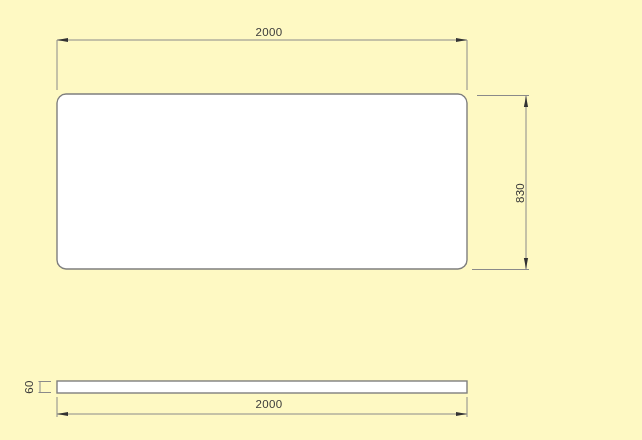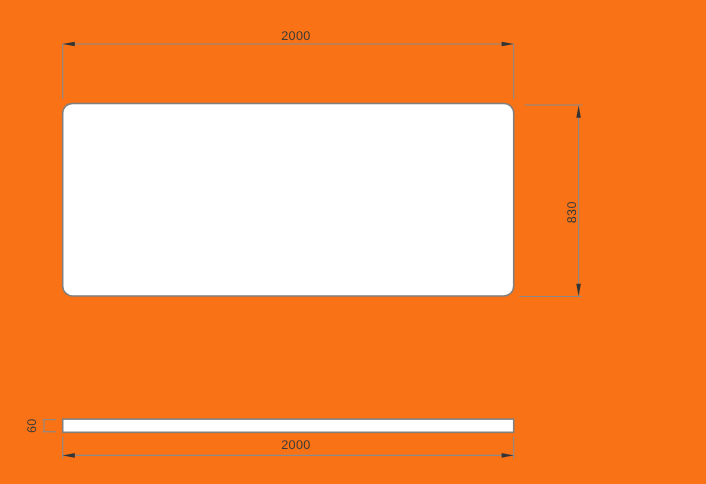--- a/index.html
+++ b/index.html
@@ -4,21 +4,21 @@
 <style>
   html, body {
     margin: 0;
     padding: 0;
     background: #ffffff;
   }
   .canvas {
     position: relative;
     width: 642px;
     height: 440px;
-    background: #f97316;
+    background: #fef9c3;
     overflow: hidden;
     font-family: "Liberation Sans", sans-serif;
   }
   svg { display: block; }
   .outline {
     fill: #ffffff;
     stroke: #7f7f7f;
     stroke-width: 1.4;
   }
   .dim-line, .ext-line {

